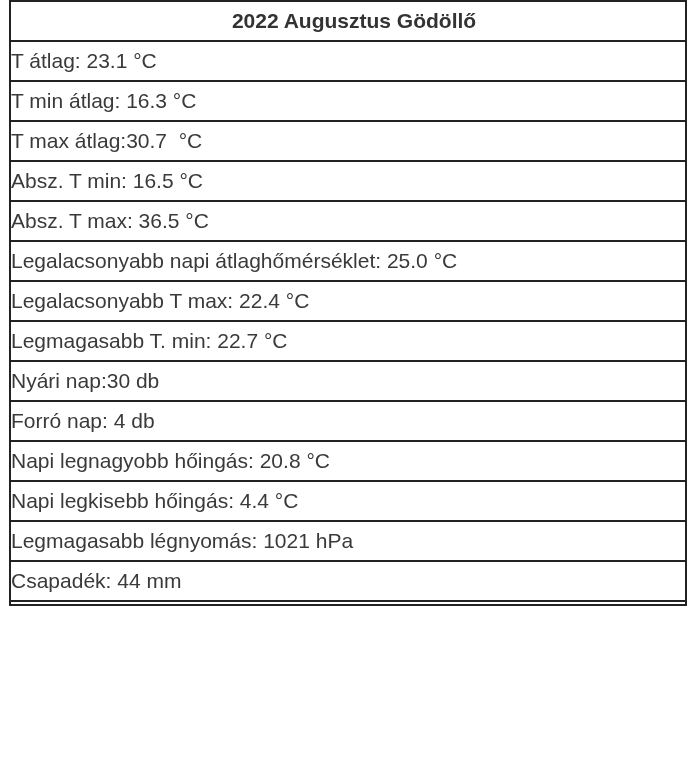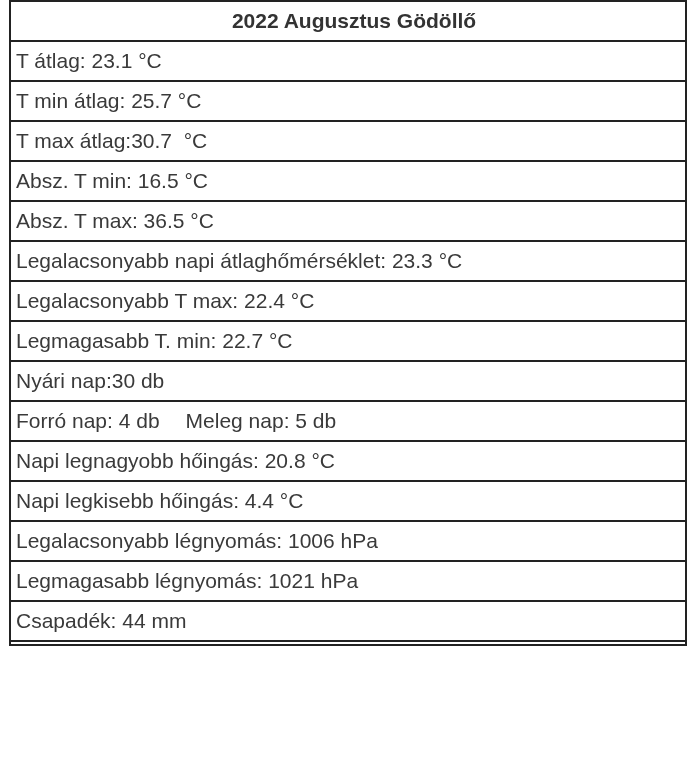--- a/index.html
+++ b/index.html
@@ -24,21 +24,20 @@
       border-right: 2px solid #222;
       border-top: 2px solid #222;
       box-sizing: border-box;
     }
     .row {
       height: 40px;
       border-bottom: 2px solid #222;
       box-sizing: border-box;
       display: flex;
       align-items: center;
-      padding-left: 5px;
       font-size: 21px;
       white-space: pre;
     }
     .header-row {
       justify-content: center;
       font-weight: bold;
       padding-left: 12px;
       font-size: 21px;
       color: #333;
     }
@@ -52,35 +51,33 @@
       box-sizing: border-box;
     }
   </style>
 </head>
 <body>
 
 <div class="stats-table">
   <div class="row header-row">2022 Augusztus Gödöllő</div>
 
   <div class="row">T átlag: 23.1 °C</div>
-  <div class="row">T min átlag: 25.7 °C</div>
+  <div class="row">T min átlag: 16.3 °C</div>
   <div class="row">T max átlag:30.7  °C</div>
   <div class="row">Absz. T min: 16.5 °C</div>
   <div class="row">Absz. T max: 36.5 °C</div>
-  <div class="row">Legalacsonyabb napi átlaghőmérséklet: 23.3 °C</div>
+  <div class="row">Legalacsonyabb napi átlaghőmérséklet: 25.0 °C</div>
   <div class="row">Legalacsonyabb T max: 22.4 °C</div>
   <div class="row">Legmagasabb T. min: 22.7 °C</div>
   <div class="row">Nyári nap:30 db</div>
 
 
   <div class="row">
     <span>Forró nap: 4 db</span>
     <span class="gap"></span>
-    <span>Meleg nap: 5 db</span>
   </div>
 
   <div class="row">Napi legnagyobb hőingás: 20.8 °C</div>
   <div class="row">Napi legkisebb hőingás: 4.4 °C</div>
-  <div class="row">Legalacsonyabb légnyomás: 1006 hPa</div>
   <div class="row">Legmagasabb légnyomás: 1021 hPa</div>
   <div class="row">Csapadék: 44 mm</div>
   <div class="bottom-double"></div>
 </div>
 
 </body></html>

